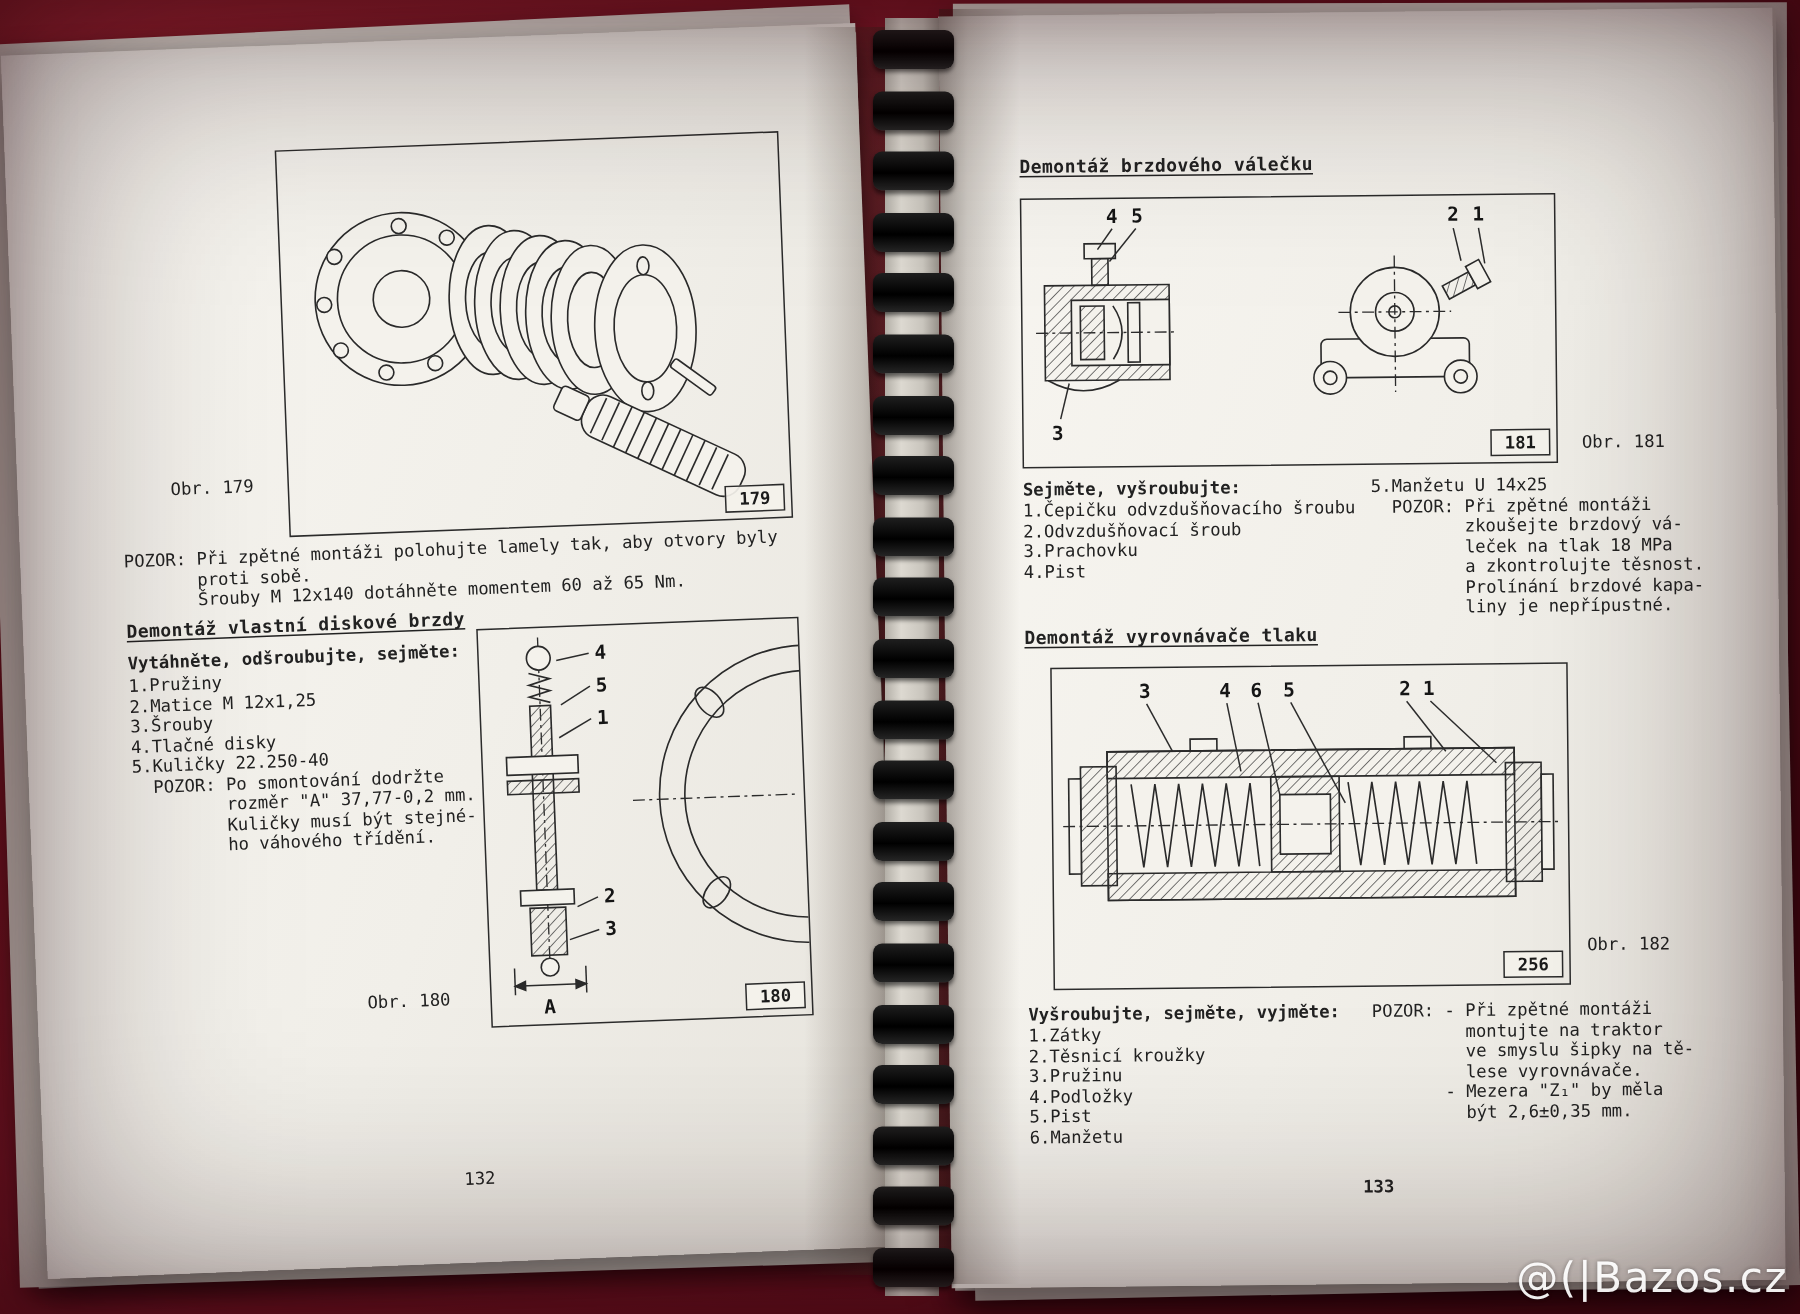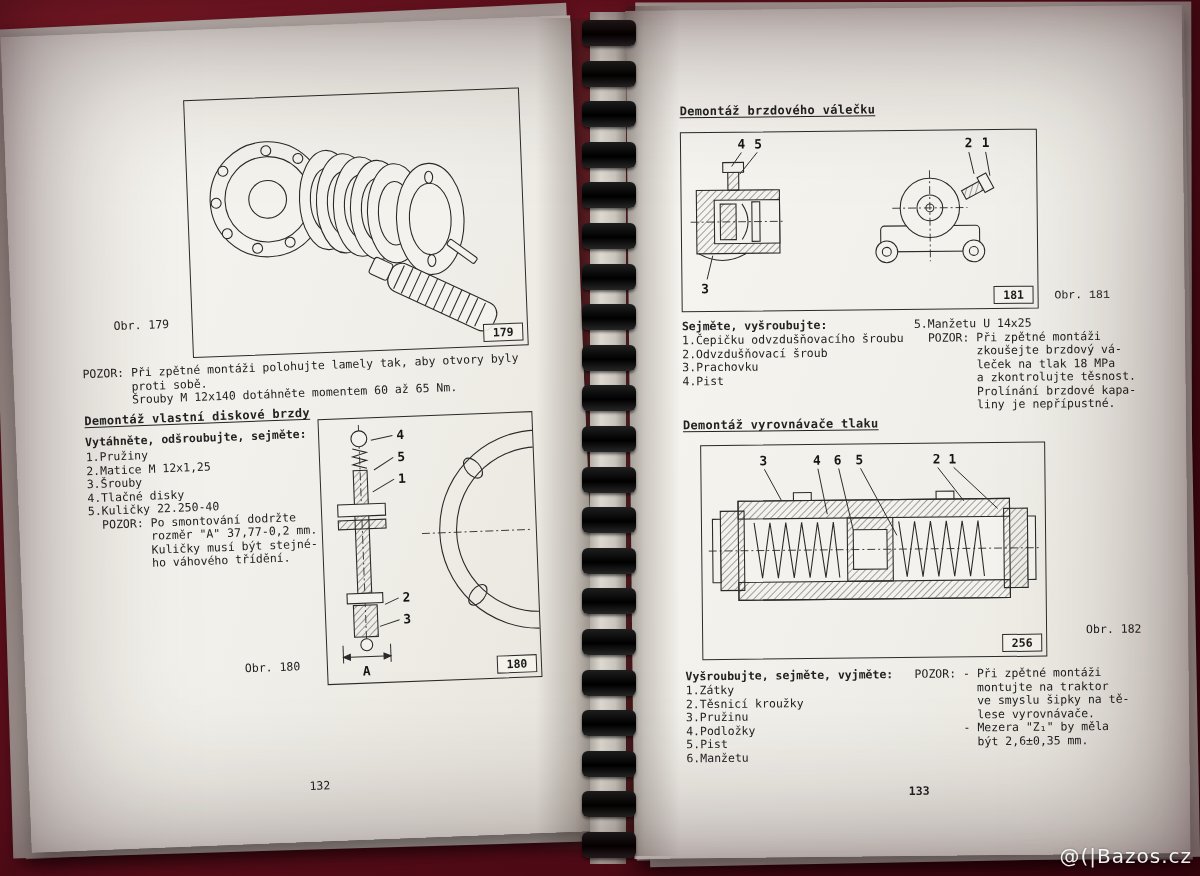--- a/index.html
+++ b/index.html
@@ -48,21 +48,21 @@
   }
   .tooth {
     width:54px; height:26px; border-radius:6px;
     background:linear-gradient(180deg,#1f1f1f,#000 55%,#262626);
     box-shadow:0 2px 3px rgba(0,0,0,.55);
   }
   #vignette { position:absolute; inset:0; z-index:40; pointer-events:none;
     box-shadow:inset 0 0 170px rgba(28,0,6,.6), inset 0 0 50px rgba(55,6,12,.3); }
   #watermark {
     position:absolute; right:8px; bottom:8px; z-index:45;
-    font-family:"DejaVu Sans",sans-serif; font-size:20px; color:#ffffff; opacity:.93;
+    font-family:"DejaVu Sans",sans-serif; font-size:28px; color:#ffffff; opacity:.93;
     letter-spacing:1px; text-shadow:0 0 3px rgba(0,0,0,.35);
   }
 </style>
 </head>
 <body>
 
 <div class="sheet" style="left:6px; top:16px; width:580px; height:830px; background:#e7e4dd; transform:rotate(-2.7deg); z-index:1;"></div>
 <div class="sheet" style="left:1px; top:30px; width:582px; height:820px; background:#ddd9d1; transform:rotate(-1.7deg); z-index:1;"></div>
 <div class="sheet" style="left:636px; top:2px; width:556px; height:858px; background:#e6e3dc; transform:rotate(-0.1deg); z-index:1;"></div>
 <div class="sheet" style="left:642px; top:12px; width:550px; height:850px; background:#dcd8d0; transform:rotate(-1.1deg); z-index:1;"></div>
@@ -237,21 +237,21 @@
         <line class="ld" x1="307" y1="22" x2="311" y2="46"></line>
         <text class="co" x="56" y="16">4</text>
         <text class="co" x="73" y="16">5</text>
         <text class="co" x="18" y="162">3</text>
         <text class="co" x="286" y="17">2</text>
         <text class="co" x="303" y="17">1</text>
       </g>
     </svg>
     <div class="fig-box">181</div>
   </div>
-  <div class="tw" style="left:426px; top:282px;font-family:Liberation Mono, monospace;">Obr. 181</div>
+  <div class="tw" style="left:426px; top:282px;">Obr. 181</div>
 
   <div class="tw b" style="left:53px; top:310px;">Sejměte, vyšroubujte:</div>
   <div class="tw" style="left:53px; top:324px;">1.Čepičku odvzdušňovacího šroubu
 2.Odvzdušňovací šroub
 3.Prachovku
 4.Pist</div>
   <div class="tw" style="left:285px; top:310px;">5.Manžetu U 14x25
   POZOR: Při zpětné montáži
          zkoušejte brzdový vá-
          leček na tlak 18 MPa
@@ -294,21 +294,21 @@
         <text class="co" x="58" y="20">3</text>
         <text class="co" x="112" y="20">4</text>
         <text class="co" x="133" y="20">6</text>
         <text class="co" x="155" y="20">5</text>
         <text class="co" x="233" y="20">2</text>
         <text class="co" x="249" y="20">1</text>
       </g>
     </svg>
     <div class="fig-box">256</div>
   </div>
-  <div class="tw" style="left:426px; top:617px;margin-left:28px;">Obr. 182</div>
+  <div class="tw" style="left:426px; top:617px;">Obr. 182</div>
 
   <div class="tw b" style="left:53px; top:660px;">Vyšroubujte, sejměte, vyjměte:</div>
   <div class="tw" style="left:53px; top:674px;">1.Zátky
 2.Těsnicí kroužky
 3.Pružinu
 4.Podložky
 5.Pist
 6.Manžetu</div>
   <div class="tw" style="left:282px; top:660px;">POZOR: - Při zpětné montáži
          montujte na traktor

